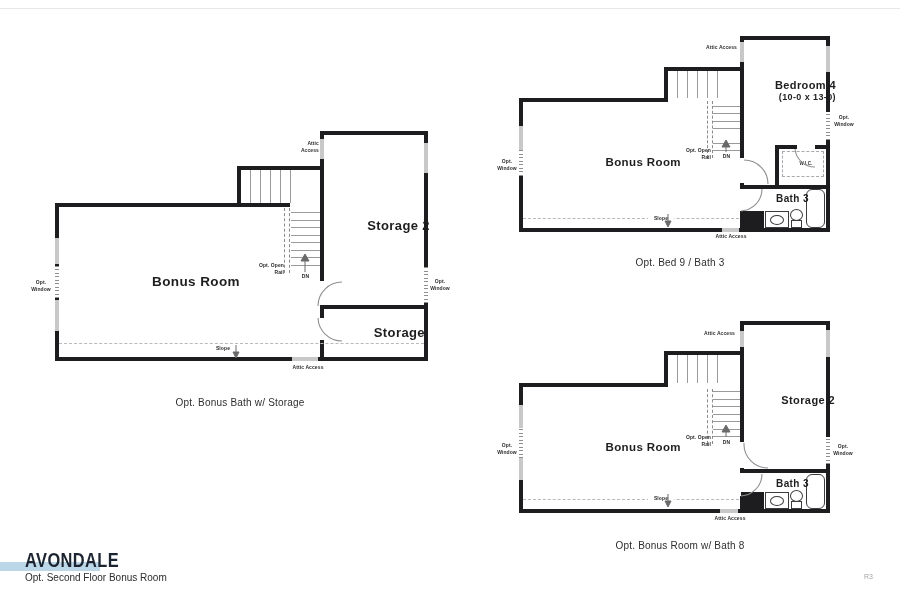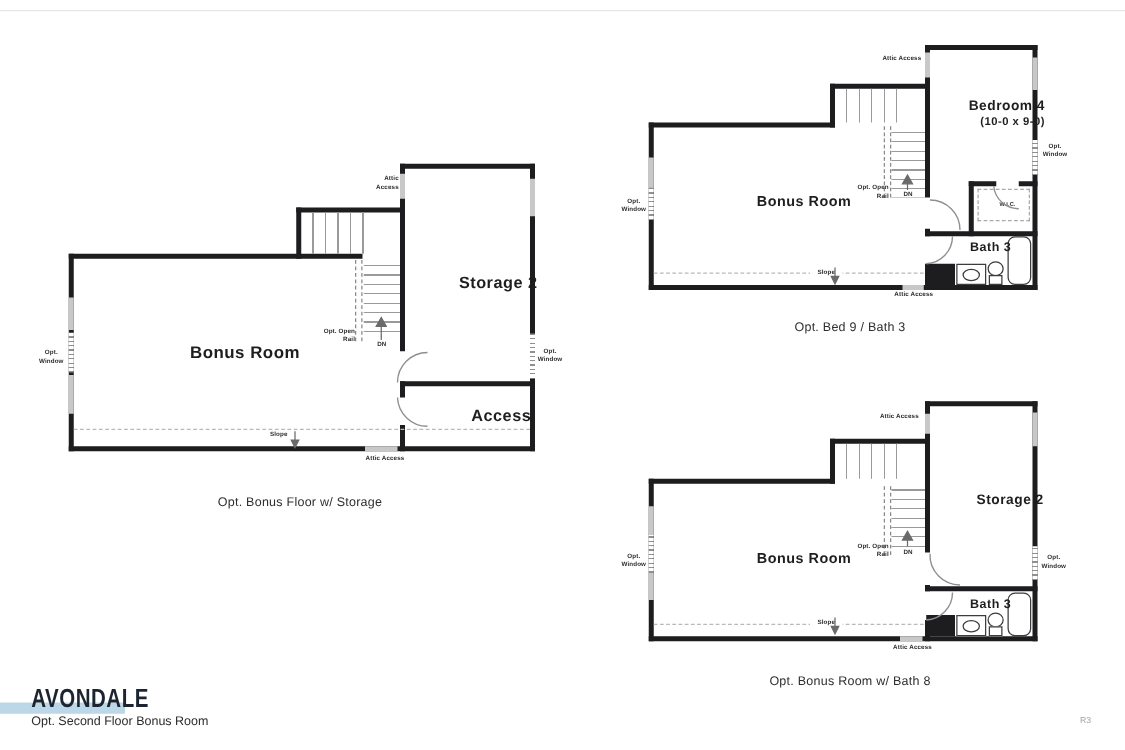--- a/index.html
+++ b/index.html
@@ -58,29 +58,29 @@
     <div class="g" style="left:292px;top:357px;width:26px;height:4px"></div>
 
     <div class="sv" style="left:241px;top:170px;width:52px;height:33px"></div>
     <div class="sh" style="left:291px;top:209px;width:29px;height:63px"></div>
     <div class="rail" style="left:284px;top:208px;height:65px"></div>
 
     <div class="slope" style="left:59px;top:343px;width:365px"></div>
 
     <div class="room" style="left:110px;top:274px;width:130px;font-size:13.5px">Bonus Room</div>
     <div class="room" style="left:320px;top:218px;width:110px;font-size:13px">Storage 2</div>
-    <div class="room" style="left:330px;top:325px;width:95px;font-size:13px">Access</div>
+    <div class="room" style="left:330px;top:325px;width:95px;font-size:13px">Storage</div>
     <div class="t5 tr" style="left:288px;top:140px;width:31px">Attic Access</div>
     <div class="t5" style="left:288px;top:364px;width:40px">Attic Access</div>
     <div class="t5" style="left:26px;top:279px;width:30px">Opt. Window</div>
     <div class="t5" style="left:425px;top:278px;width:30px">Opt. Window</div>
     <div class="t5 tr" style="left:250px;top:262px;width:34px">Opt. Open Rail</div>
     <div class="t5" style="left:296px;top:273px;width:19px">DN</div>
     <div class="t5 wbg" style="left:210px;top:345px;width:24px">Slope</div>
-    <div class="cap" style="left:140px;top:397px;width:200px">Opt. Bonus Floor w/ Storage</div>
+    <div class="cap" style="left:140px;top:397px;width:200px">Opt. Bonus Bath w/ Storage</div>
   </div>
 
   <div>
     <div class="w" style="left:740px;top:36px;width:90px;height:4px"></div>
     <div class="w" style="left:826px;top:36px;width:4px;height:196px"></div>
     <div class="g" style="left:826px;top:46px;width:4px;height:26px"></div>
     <div class="ow" style="left:826px;top:112px;width:4px;height:28px"></div>
     <div class="w" style="left:664px;top:67px;width:80px;height:4px"></div>
     <div class="w" style="left:664px;top:67px;width:4px;height:35px"></div>
     <div class="w" style="left:519px;top:98px;width:149px;height:4px"></div>
@@ -108,21 +108,21 @@
     <div class="fix" style="left:765px;top:211px;width:24px;height:17px"></div>
     <div class="fix" style="left:770px;top:215px;width:14px;height:10px;border-radius:50%;border-width:1px"></div>
     <div class="fix" style="left:790px;top:209px;width:13px;height:12px;border-radius:50%;border-width:1px"></div>
     <div class="fix" style="left:791px;top:220px;width:11px;height:8px;border-width:1px"></div>
     <div class="fix" style="left:806px;top:189px;width:19px;height:39px;border-radius:6px"></div>
 
     <div class="slope" style="left:523px;top:218px;width:216px"></div>
 
     <div class="room" style="left:555px;top:156px;width:126px;font-size:11.5px">Bonus Room</div>
     <div class="room" style="left:736px;top:79px;width:100px;font-size:11px">Bedroom 4</div>
-    <div class="room" style="left:736px;top:92px;width:100px;font-size:9px;font-weight:700">(10-0 x 9-0)</div>
+    <div class="room" style="left:736px;top:92px;width:100px;font-size:9px;font-weight:700">(10-0 x 13-0)</div>
     <div class="room" style="left:749px;top:193px;width:60px;font-size:10px">Bath 3</div>
     <div class="t5" style="left:788px;top:161px;width:36px;font-size:4.5px">W.I.C.</div>
     <div class="t5 tr" style="left:704px;top:44px;width:33px">Attic Access</div>
     <div class="t5" style="left:711px;top:233px;width:40px">Attic Access</div>
     <div class="t5" style="left:494px;top:158px;width:26px">Opt. Window</div>
     <div class="t5" style="left:830px;top:114px;width:28px">Opt. Window</div>
     <div class="t5 tr" style="left:678px;top:147px;width:33px">Opt. Open Rail</div>
     <div class="t5" style="left:717px;top:153px;width:19px">DN</div>
     <div class="t5 wbg" style="left:648px;top:215px;width:24px">Slope</div>
     <div class="cap" style="left:580px;top:257px;width:200px">Opt. Bed 9 / Bath 3</div>

